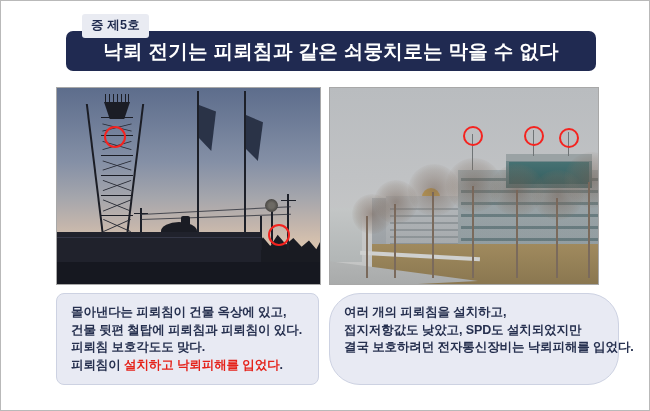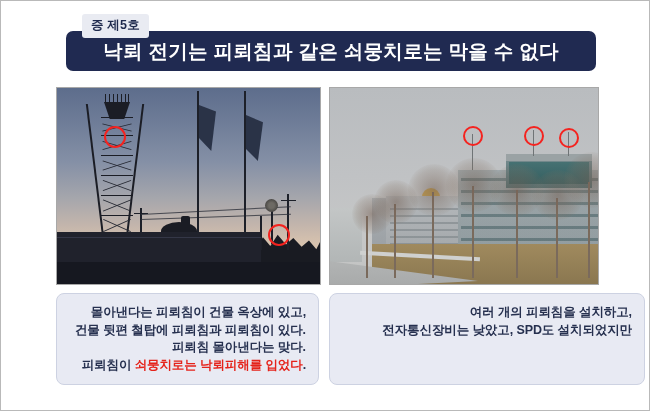--- a/index.html
+++ b/index.html
@@ -236,24 +236,23 @@
   }
 
   
   .capbox{
     position:absolute;
     background:#e8eaf3;
     border:1px solid #cdd2e2;
     border-radius:8px;
     box-sizing:border-box;
     padding:10px 12px 8px 14px;
-    text-align:right;
   }
   .cap-left{left:55px;top:292px;width:263px;height:92px;}
-  .cap-right{left:328px;top:292px;width:316px;height:92px;}
+  .cap-right{left:328px;top:292px;width:290px;height:92px;border-radius:31px;}
   .capline{
     font-size:12.5px;
     font-weight:bold;
     color:#26304f;
     line-height:17.5px;
     white-space:nowrap;
     letter-spacing:-.1px;
   }
   .capline .hl{color:#e5231b;}
 </style>
@@ -376,22 +375,23 @@
 
       <div class="mark" style="left:133px;top:38px;width:20px;height:20px;"></div>
       <div class="mark" style="left:194px;top:38px;width:20px;height:20px;"></div>
       <div class="mark" style="left:229px;top:40px;width:20px;height:20px;"></div>
     </div>
   </div>
 
   <div class="capbox cap-left">
     <div class="capline">몰아낸다는 피뢰침이 건물 옥상에 있고,</div>
     <div class="capline">건물 뒷편 철탑에 피뢰침과 피뢰침이 있다.</div>
-    <div class="capline">피뢰침 몰아낸다는 맞다.</div>
-    <div class="capline"><span>피뢰침이 </span><span class="hl">쇠뭉치로는 낙뢰피해를 입었다</span><span>.</span></div>
+    <div class="capline">피뢰침 보호각도도 맞다.</div>
+    <div class="capline"><span>피뢰침이 </span><span class="hl">설치하고 낙뢰피해를 입었다</span><span>.</span></div>
   </div>
 
   <div class="capbox cap-right">
     <div class="capline">여러 개의 피뢰침을 설치하고,</div>
-    <div class="capline">전자통신장비는 낮았고, SPD도 설치되었지만</div>
+    <div class="capline">접지저항값도 낮았고, SPD도 설치되었지만</div>
+    <div class="capline">결국 보호하려던 전자통신장비는 낙뢰피해를 입었다.</div>
   </div>
 
 </div>
 
 </body></html>

